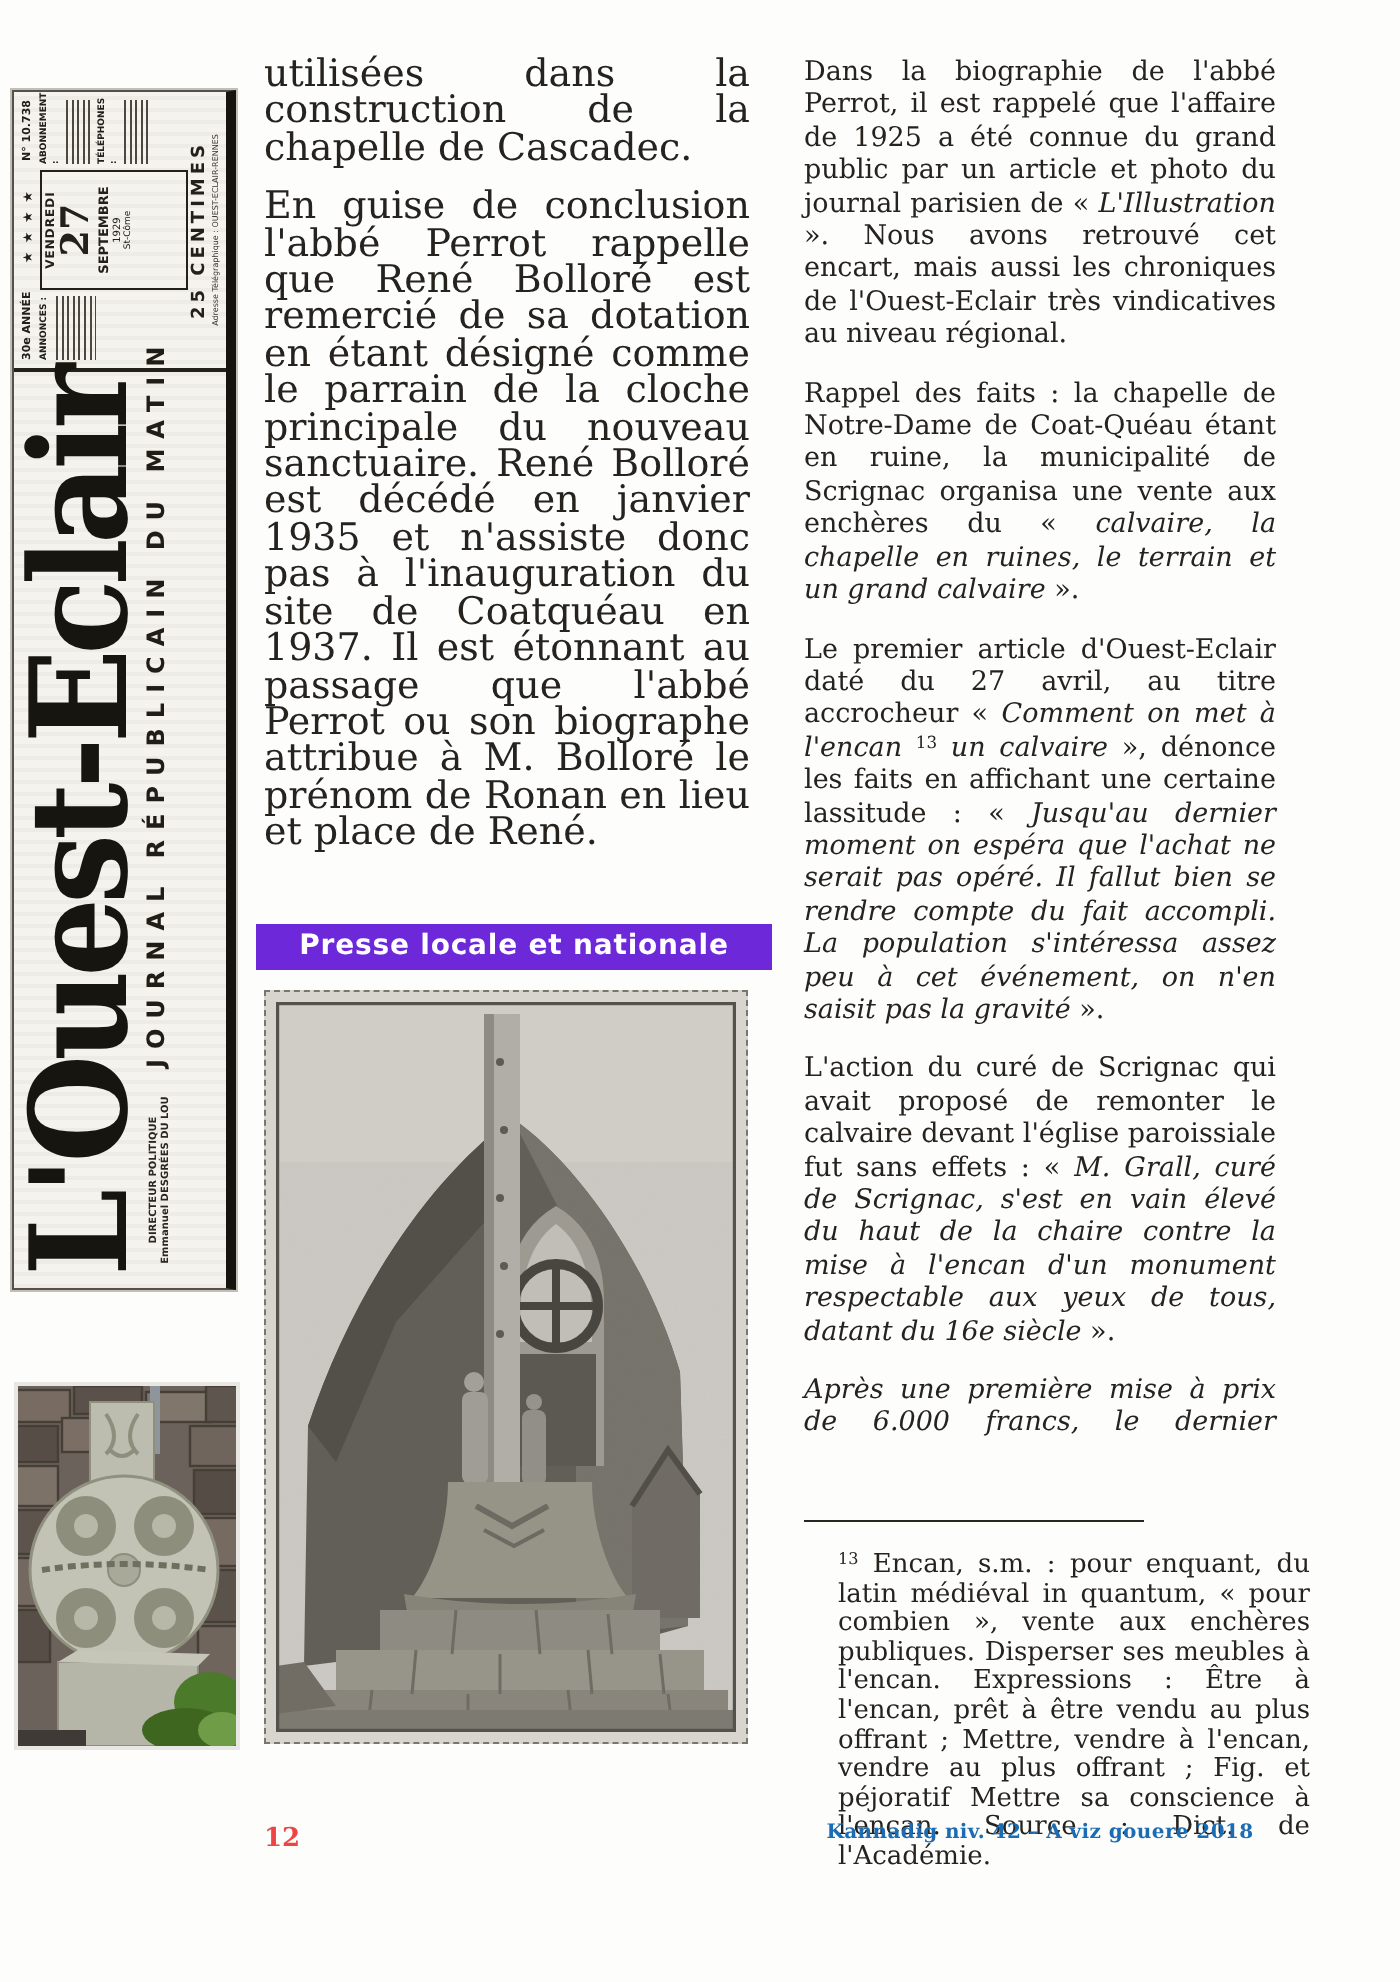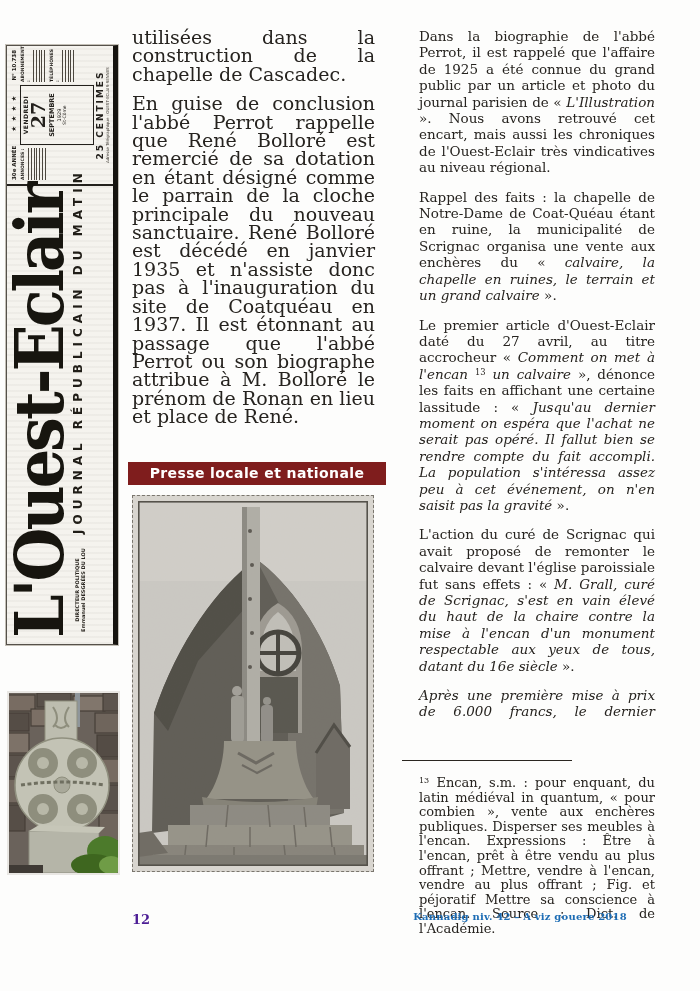--- a/index.html
+++ b/index.html
@@ -35,44 +35,44 @@
   .mh-datebox .d3{font-size:6.5px;font-weight:700;}
   .mh-datebox .d4{font-size:5px;}
   .mh-datebox .d5{font-size:4.5px;}
   .mh-price{text-align:center;font-weight:700;font-size:9px;letter-spacing:2px;margin-top:1px;}
   .mh-address{font-size:4px;text-align:center;color:#3a352e;line-height:5px;}
 
   
   .bodycol p{margin:0 0 11px 0;text-align:justify;}
   .bodycol p:last-child{margin-bottom:0;}
   .col1-text{position:absolute;left:132px;top:28px;width:243px;font-size:19px;line-height:18.4px;}
-  .col2-text{position:absolute;left:419px;top:28px;width:236px;font-size:13.5px;line-height:16.4px;}
+  .col2-text{position:absolute;left:402px;top:28px;width:236px;font-size:13.5px;line-height:16.4px;}
   .col2-text p{margin-bottom:13px;}
   .it{font-style:italic;}
   sup{font-size:0.62em;line-height:0;position:relative;top:-0.45em;vertical-align:baseline;}
   p.jl{text-align-last:justify;font-style:italic;}
 
   
-  .banner{position:absolute;left:128px;top:462px;width:258px;height:23px;background:#7f1d1d;
+  .banner{position:absolute;left:128px;top:462px;width:258px;height:23px;background:#6d28d9;
           color:#ffffff;font-family:"DejaVu Sans",sans-serif;font-weight:700;font-size:14px;
           text-align:center;line-height:23px;letter-spacing:0.4px;}
 
   
   .photo-bw{position:absolute;left:132px;top:495px;width:242px;height:377px;background:#d8d5cf;
             border:1px dashed #7a766e;box-sizing:border-box;padding:5px;}
   .photo-bw svg{display:block;width:100%;height:100%;}
   .photo-color{position:absolute;left:7px;top:691px;width:109px;height:180px;border:2px solid #e9e7e3;
                box-sizing:content-box;background:#6a625b;}
   .photo-color svg{display:block;width:100%;height:100%;}
 
   
   .fn-rule{position:absolute;left:402px;top:760px;width:170px;border-top:1.5px solid #2a2620;}
   .footnote{position:absolute;left:419px;top:776px;width:236px;font-size:13px;line-height:14.6px;}
   .footnote p{margin:0;text-align:justify;}
-  .pagenum{position:absolute;left:132px;top:912px;color:#4c1d95;font-weight:700;font-size:13px;}
+  .pagenum{position:absolute;left:132px;top:912px;color:#ef4444;font-weight:700;font-size:13px;}
   .footer-right{position:absolute;left:402px;top:911px;width:236px;text-align:center;color:#1c6cb4;
                 font-weight:700;font-size:10px;letter-spacing:0.2px;}
 </style>
 </head>
 <body>
 
 <div class="page">
 
   <div class="masthead-wrap">
     <div class="masthead">

